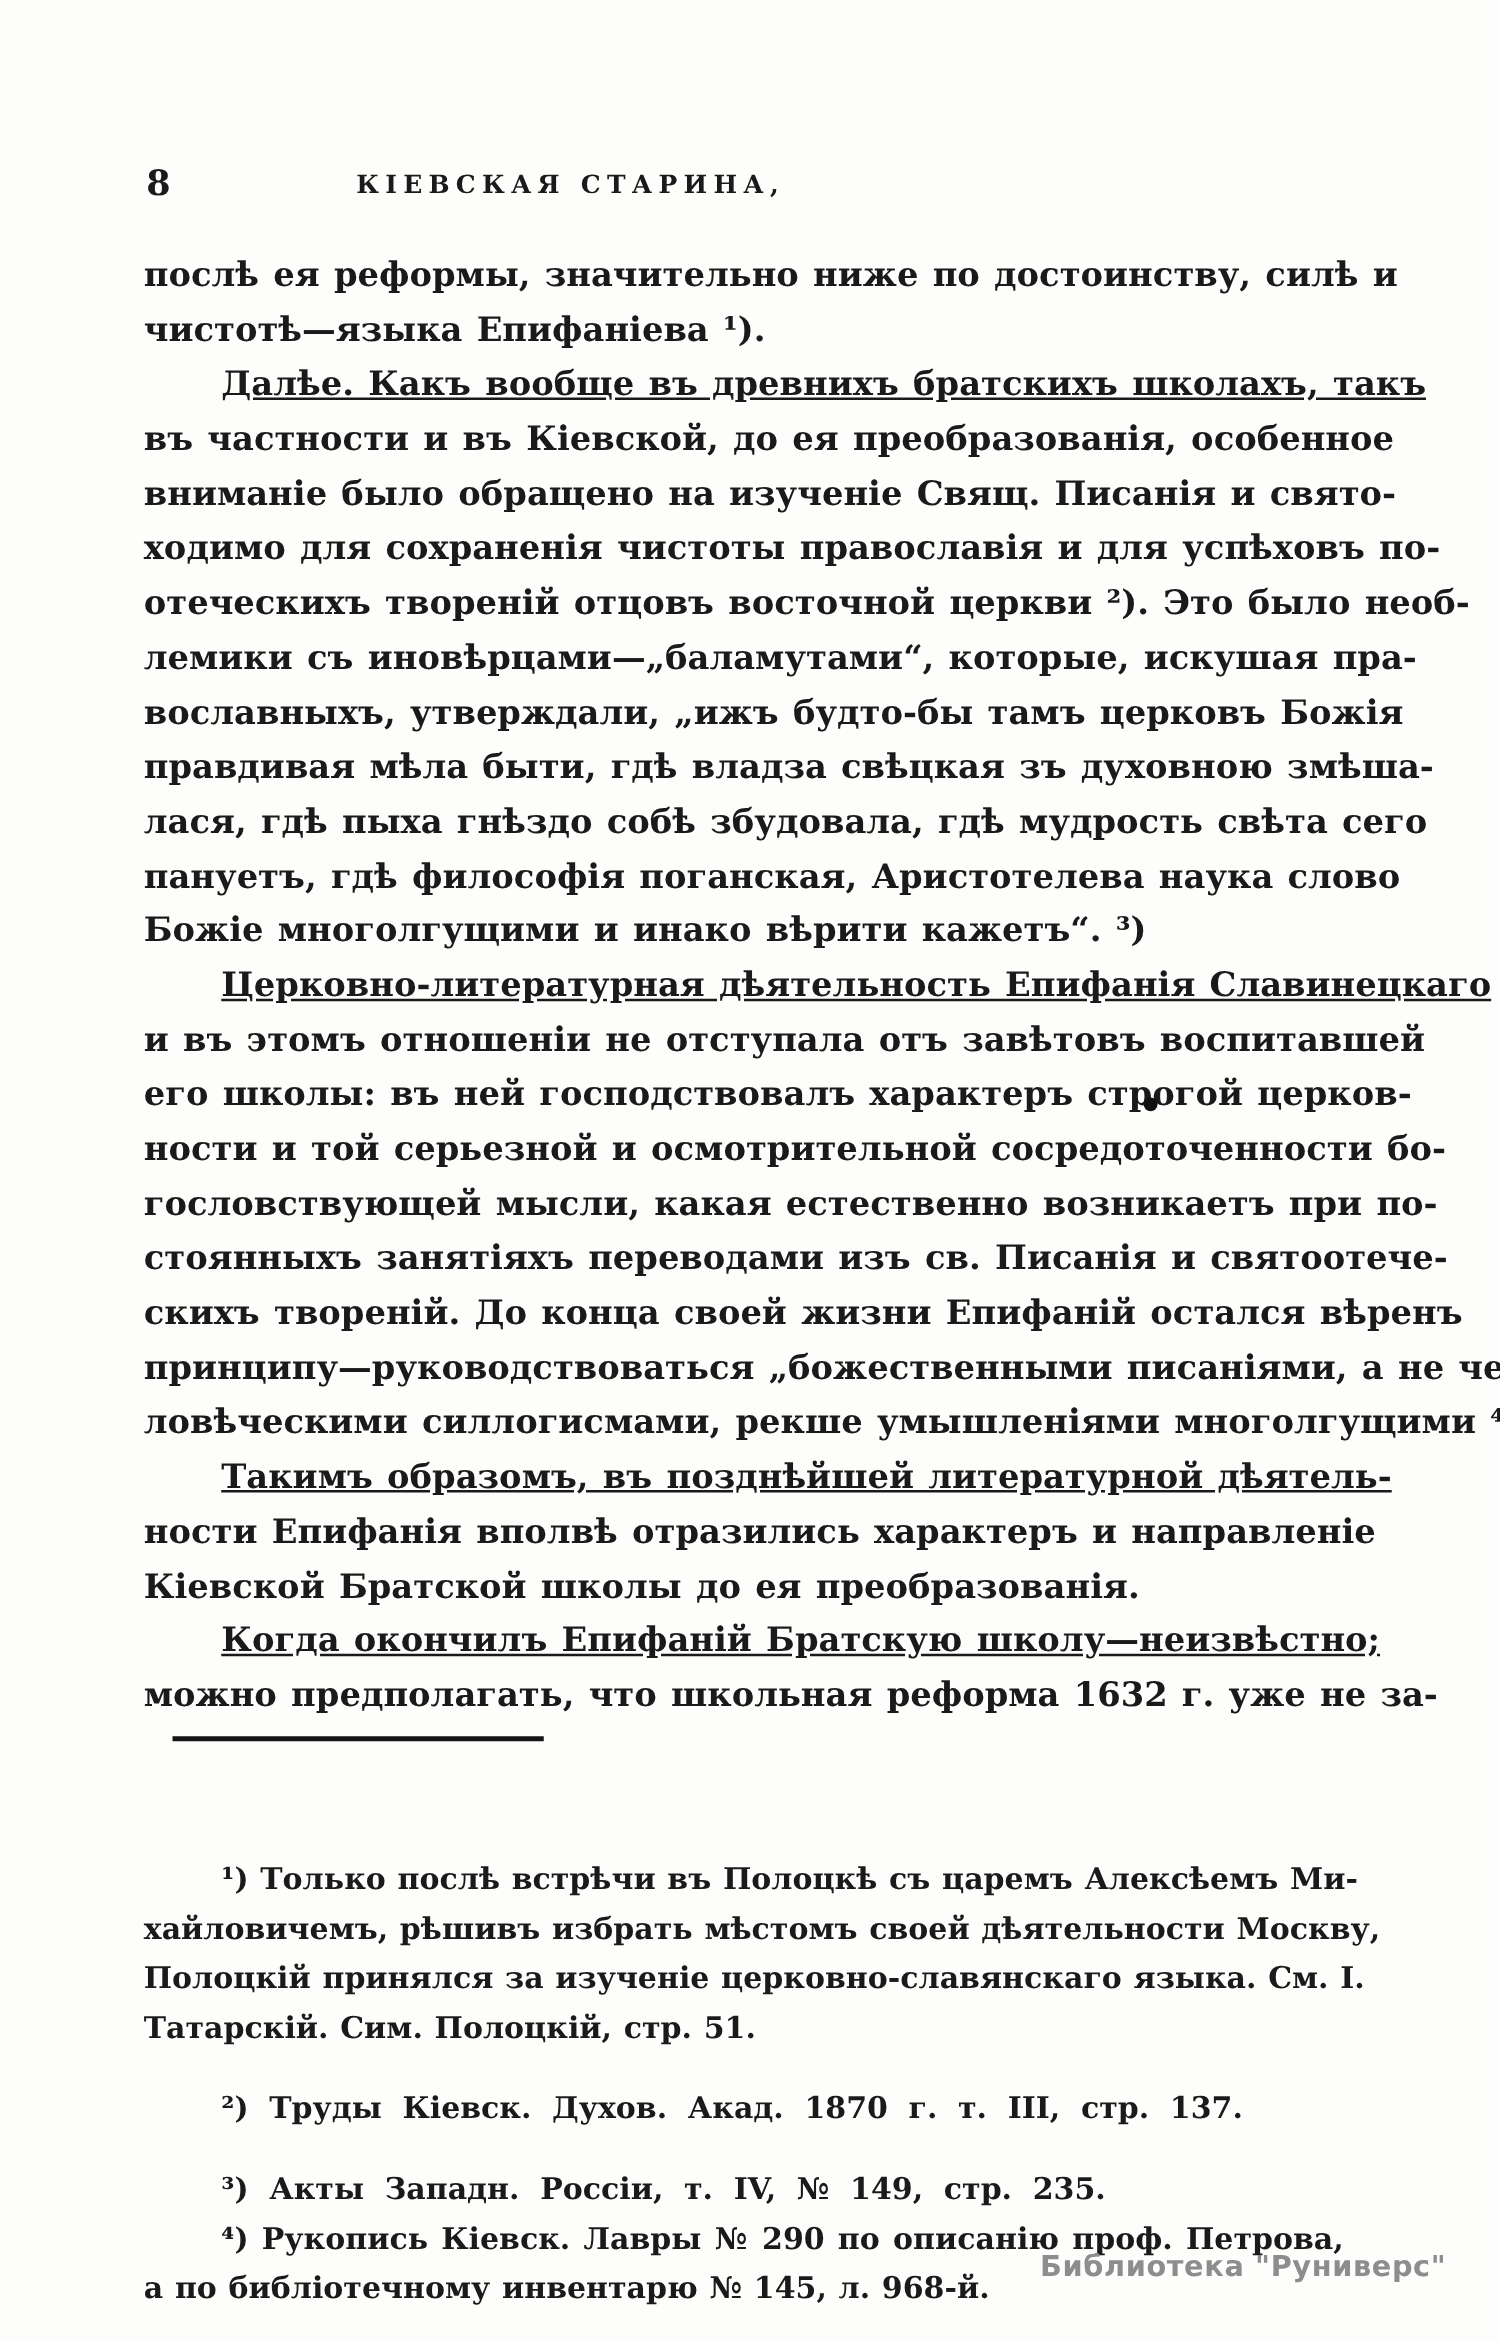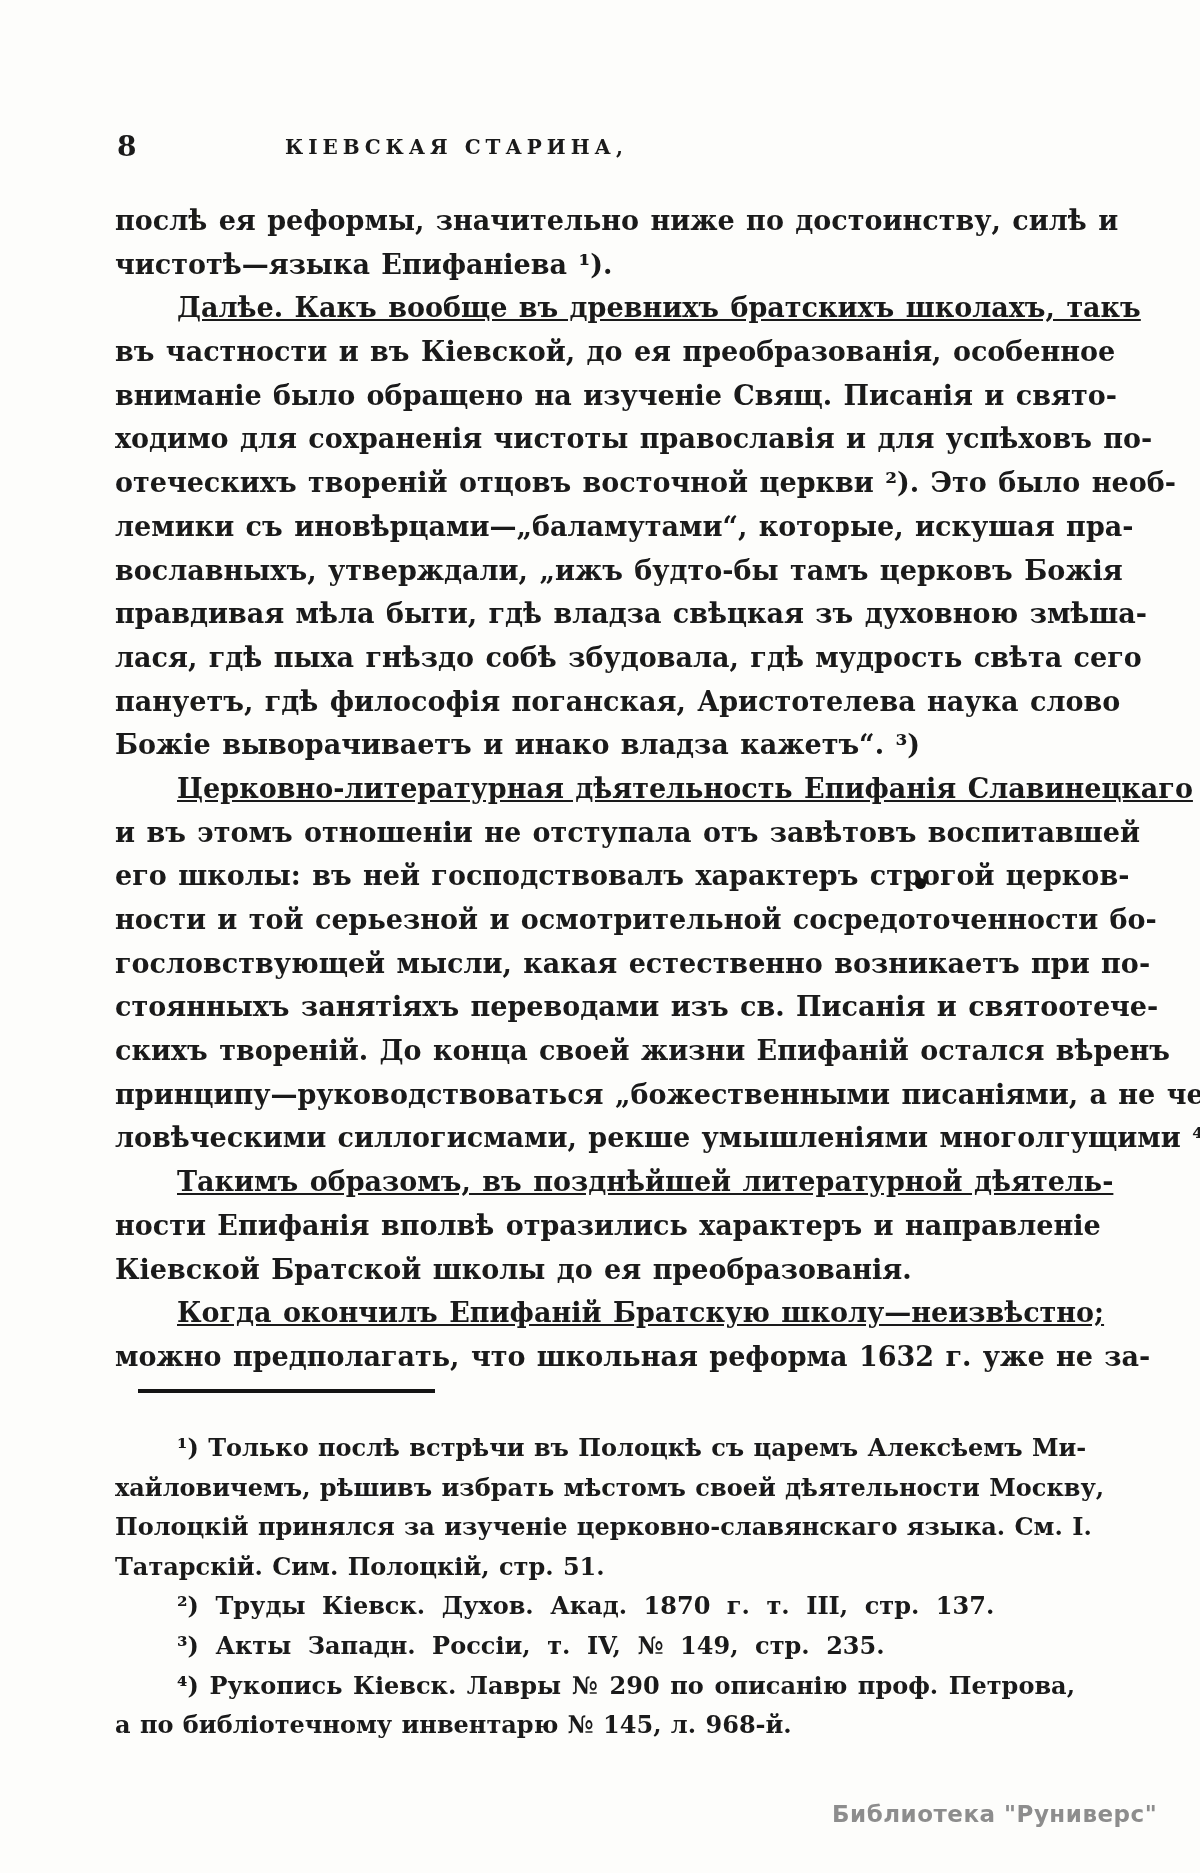--- a/index.html
+++ b/index.html
@@ -19,28 +19,28 @@
   .body-text { position:absolute; top:199px; left:115px; width:960px; }
   .line {
     height:43.7px; line-height:43.7px; font-size:27px; font-weight:bold;
     text-align:justify; text-align-last:justify; word-spacing:2px; white-space:nowrap;
   }
   .line.start { text-indent:62px;text-decoration:underline; }
   .line.end { text-align:center; text-align-last:left; }
   
   .rule { position:absolute; top:1389px; left:138px; width:297px; height:4px; background:#141414; }
   
-  .footnotes { position:absolute; top:1428px; left:115px; width:960px; }
+  .footnotes { position:absolute; top:1483px; left:115px; width:960px; }
   .fline {
     height:39.6px; line-height:39.6px; font-size:24px; font-weight:bold;
     text-align:justify; text-align-last:justify; word-spacing:1px; white-space:nowrap;
   }
   .fline.start { text-indent:62px; }
   .fline.left { text-align:center; text-align-last:left; }
-  .fline.wide { word-spacing:0.34em; }
+  .fline.wide { word-spacing:0.34em;margin-top:25px; }
   
   .ink-spot { position:absolute; top:878px; left:915px; width:11px; height:11px; border-radius:50%; background:#101010; }
   
   .watermark {
     position:absolute; top:1801px; left:832px;
     font-family:"DejaVu Sans", sans-serif; font-size:23px; font-weight:bold;
     color:#8d8d8d; letter-spacing:0.5px; white-space:nowrap;
   }
 </style>
 </head>
@@ -59,21 +59,21 @@
     <div class="line start">Далѣе. Какъ вообще въ древнихъ братскихъ школахъ, такъ</div>
     <div class="line">въ частности и въ Кіевской, до ея преобразованія, особенное</div>
     <div class="line">вниманіе было обращено на изученіе Свящ. Писанія и свято-</div>
     <div class="line">ходимо для сохраненія чистоты православія и для успѣховъ по-</div>
     <div class="line">отеческихъ твореній отцовъ восточной церкви ²). Это было необ-</div>
     <div class="line">лемики съ иновѣрцами—„баламутами“, которые, искушая пра-</div>
     <div class="line">вославныхъ, утверждали, „ижъ будто-бы тамъ церковъ Божія</div>
     <div class="line">правдивая мѣла быти, гдѣ владза свѣцкая зъ духовною змѣша-</div>
     <div class="line">лася, гдѣ пыха гнѣздо собѣ збудовала, гдѣ мудрость свѣта сего</div>
     <div class="line">пануетъ, гдѣ философія поганская, Аристотелева наука слово</div>
-    <div class="line end">Божіе выворачиваетъ и инако владза кажетъ“. ³)</div>
+    <div class="line end">Божіе многолгущими и инако вѣрити кажетъ“. ³)</div>
     <div class="line start">Церковно-литературная дѣятельность Епифанія Славинецкаго</div>
     <div class="line">и въ этомъ отношеніи не отступала отъ завѣтовъ воспитавшей</div>
     <div class="line">его школы: въ ней господствовалъ характеръ строгой церков-</div>
     <div class="line">ности и той серьезной и осмотрительной сосредоточенности бо-</div>
     <div class="line">гословствующей мысли, какая естественно возникаетъ при по-</div>
     <div class="line">стоянныхъ занятіяхъ переводами изъ св. Писанія и святоотече-</div>
     <div class="line">скихъ твореній. До конца своей жизни Епифаній остался вѣренъ</div>
     <div class="line">принципу—руководствоваться „божественными писаніями, а не че-</div>
     <div class="line">ловѣческими силлогисмами, рекше умышленіями многолгущими ⁴).</div>
     <div class="line start">Такимъ образомъ, въ позднѣйшей литературной дѣятель-</div>

